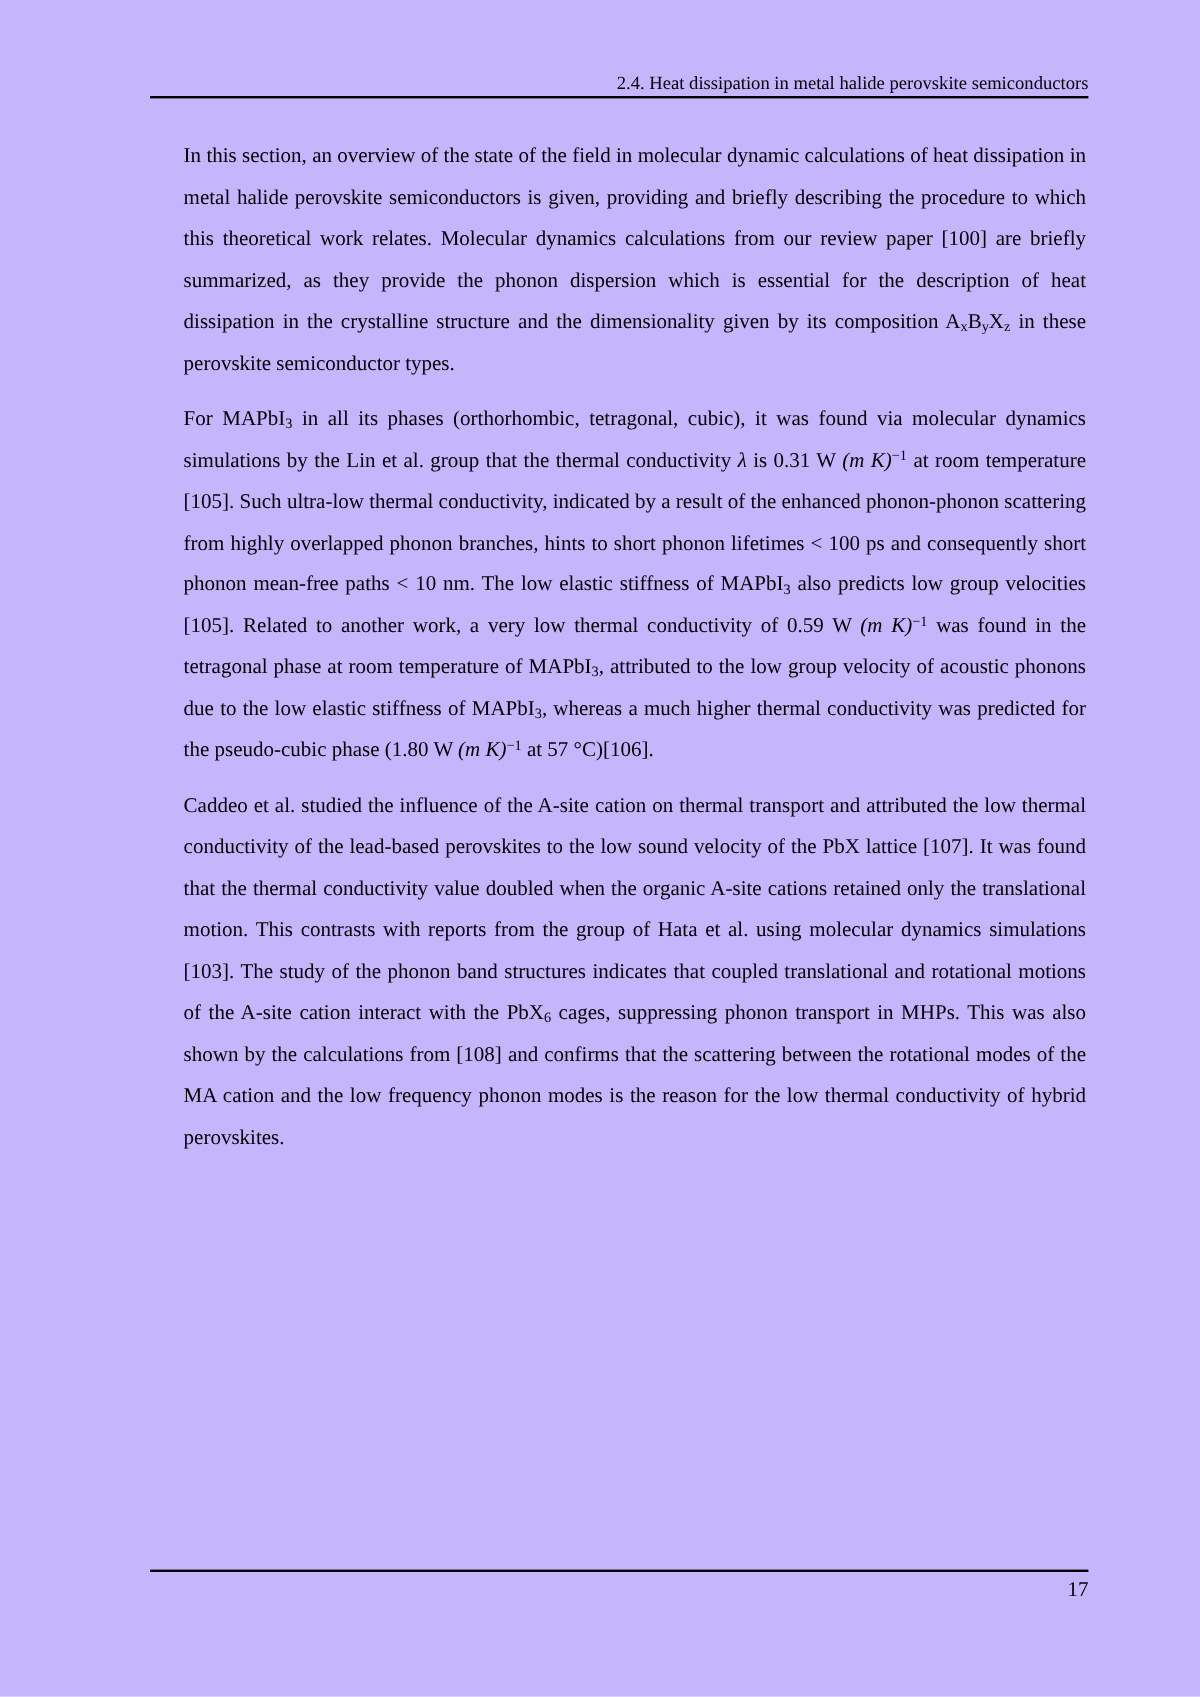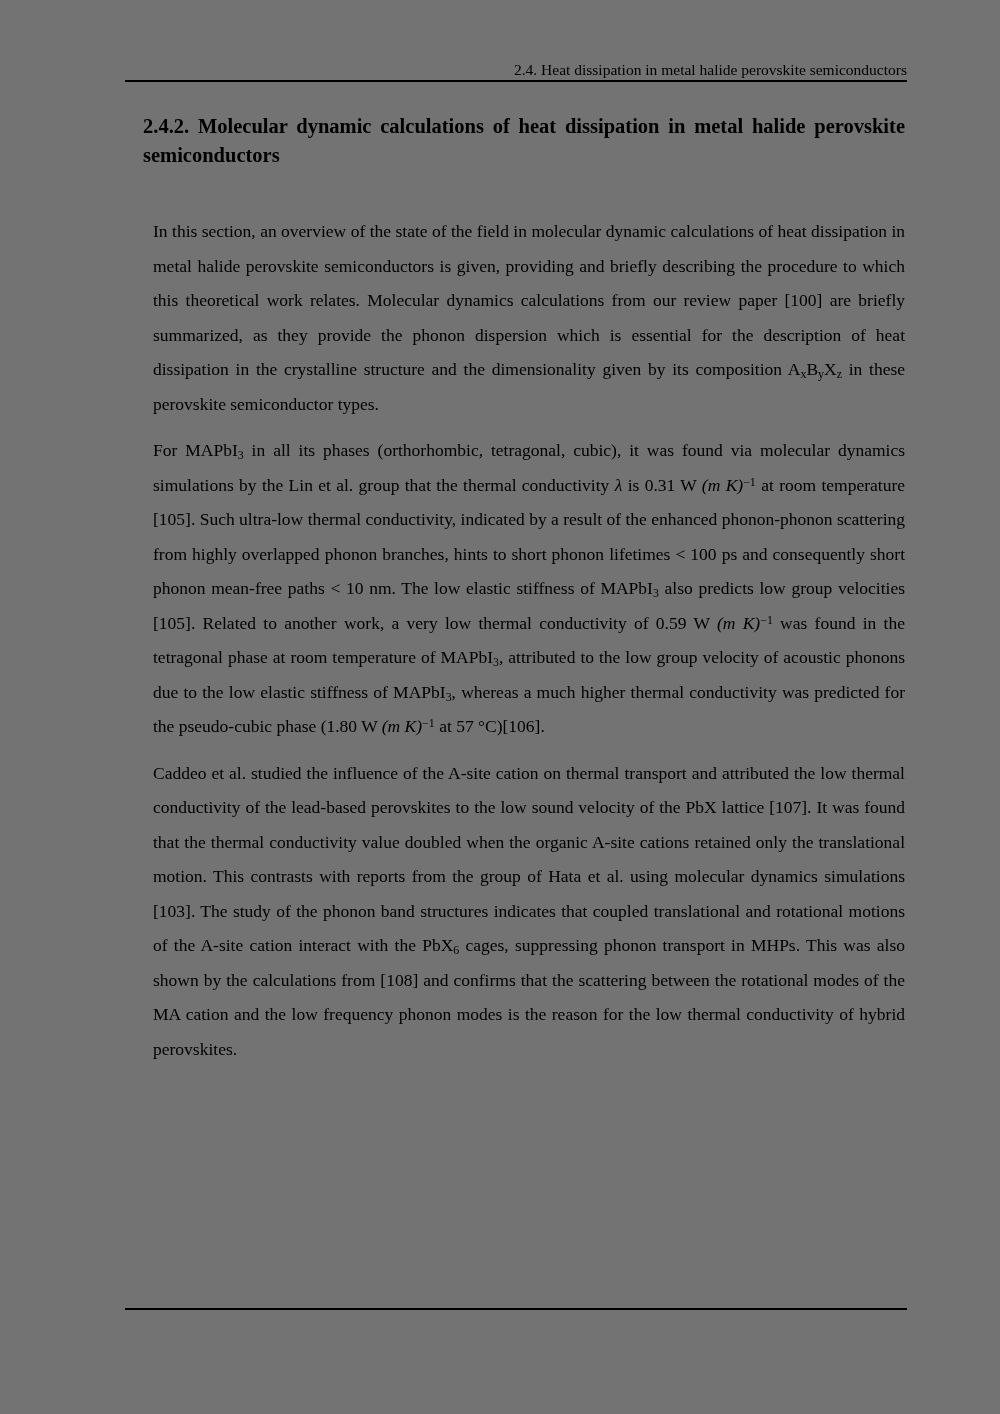--- a/index.html
+++ b/index.html
@@ -4,21 +4,21 @@
 <style>
   html, body {
     margin: 0;
     padding: 0;
     background: #ffffff;
   }
   .page {
     position: relative;
     width: 1000px;
     height: 1414px;
-    background: #737373;
+    background: #c4b5fd;
     font-family: "Liberation Serif", serif;
     color: #000000;
     overflow: hidden;
   }
   .running-header {
     position: absolute;
     top: 61px;
     left: 125px;
     width: 782px;
     text-align: right;
@@ -87,26 +87,26 @@
 <body>
 
 <div class="page">
 
   <div class="running-header">2.4. Heat dissipation in metal halide perovskite semiconductors</div>
 
   <div class="header-rule"></div>
 
   <div class="content">
 
-    <h2 class="section-heading">2.4.2. Molecular dynamic calculations of heat dissipation in metal halide perovskite semiconductors</h2>
 
     <p class="body-para"><span>In this section, an overview of the state of the field in molecular dynamic calculations of heat dissipation in metal halide perovskite semiconductors is given, providing and briefly describing the procedure to which this theoretical work relates. Molecular dynamics calculations from our review paper [100] are briefly summarized, as they provide the phonon dispersion which is essential for the description of heat dissipation in the crystalline structure and the dimensionality given by its composition A</span><sub>x</sub><span>B</span><sub>y</sub><span>X</span><sub>z</sub><span> in these perovskite semiconductor types.</span></p>
 
     <p class="body-para"><span>For MAPbI</span><sub>3</sub><span> in all its phases (orthorhombic, tetragonal, cubic), it was found via molecular dynamics simulations by the Lin et al. group that the thermal conductivity </span><i>λ</i><span> is 0.31 W </span><i>(m K)</i><sup>−1</sup><span> at room temperature [105]. Such ultra-low thermal conductivity, indicated by a result of the enhanced phonon-phonon scattering from highly overlapped phonon branches, hints to short phonon lifetimes &lt; 100 ps and consequently short phonon mean-free paths &lt; 10 nm. The low elastic stiffness of MAPbI</span><sub>3</sub><span> also predicts low group velocities [105]. Related to another work, a very low thermal conductivity of 0.59 W </span><i>(m K)</i><sup>−1</sup><span> was found in the tetragonal phase at room temperature of MAPbI</span><sub>3</sub><span>, attributed to the low group velocity of acoustic phonons due to the low elastic stiffness of MAPbI</span><sub>3</sub><span>, whereas a much higher thermal conductivity was predicted for the pseudo-cubic phase (1.80 W </span><i>(m K)</i><sup>−1</sup><span> at 57 °C)[106].</span></p>
 
     <p class="body-para"><span>Caddeo et al. studied the influence of the A-site cation on thermal transport and attributed the low thermal conductivity of the lead-based perovskites to the low sound velocity of the PbX lattice [107]. It was found that the thermal conductivity value doubled when the organic A-site cations retained only the translational motion. This contrasts with reports from the group of Hata et al. using molecular dynamics simulations [103]. The study of the phonon band structures indicates that coupled translational and rotational motions of the A-site cation interact with the PbX</span><sub>6</sub><span> cages, suppressing phonon transport in MHPs. This was also shown by the calculations from [108] and confirms that the scattering between the rotational modes of the MA cation and the low frequency phonon modes is the reason for the low thermal conductivity of hybrid perovskites.</span></p>
 
   </div>
 
   <div class="footer-rule"></div>
 
+  <div class="page-number">17</div>
 
 </div>
 
 </body></html>

